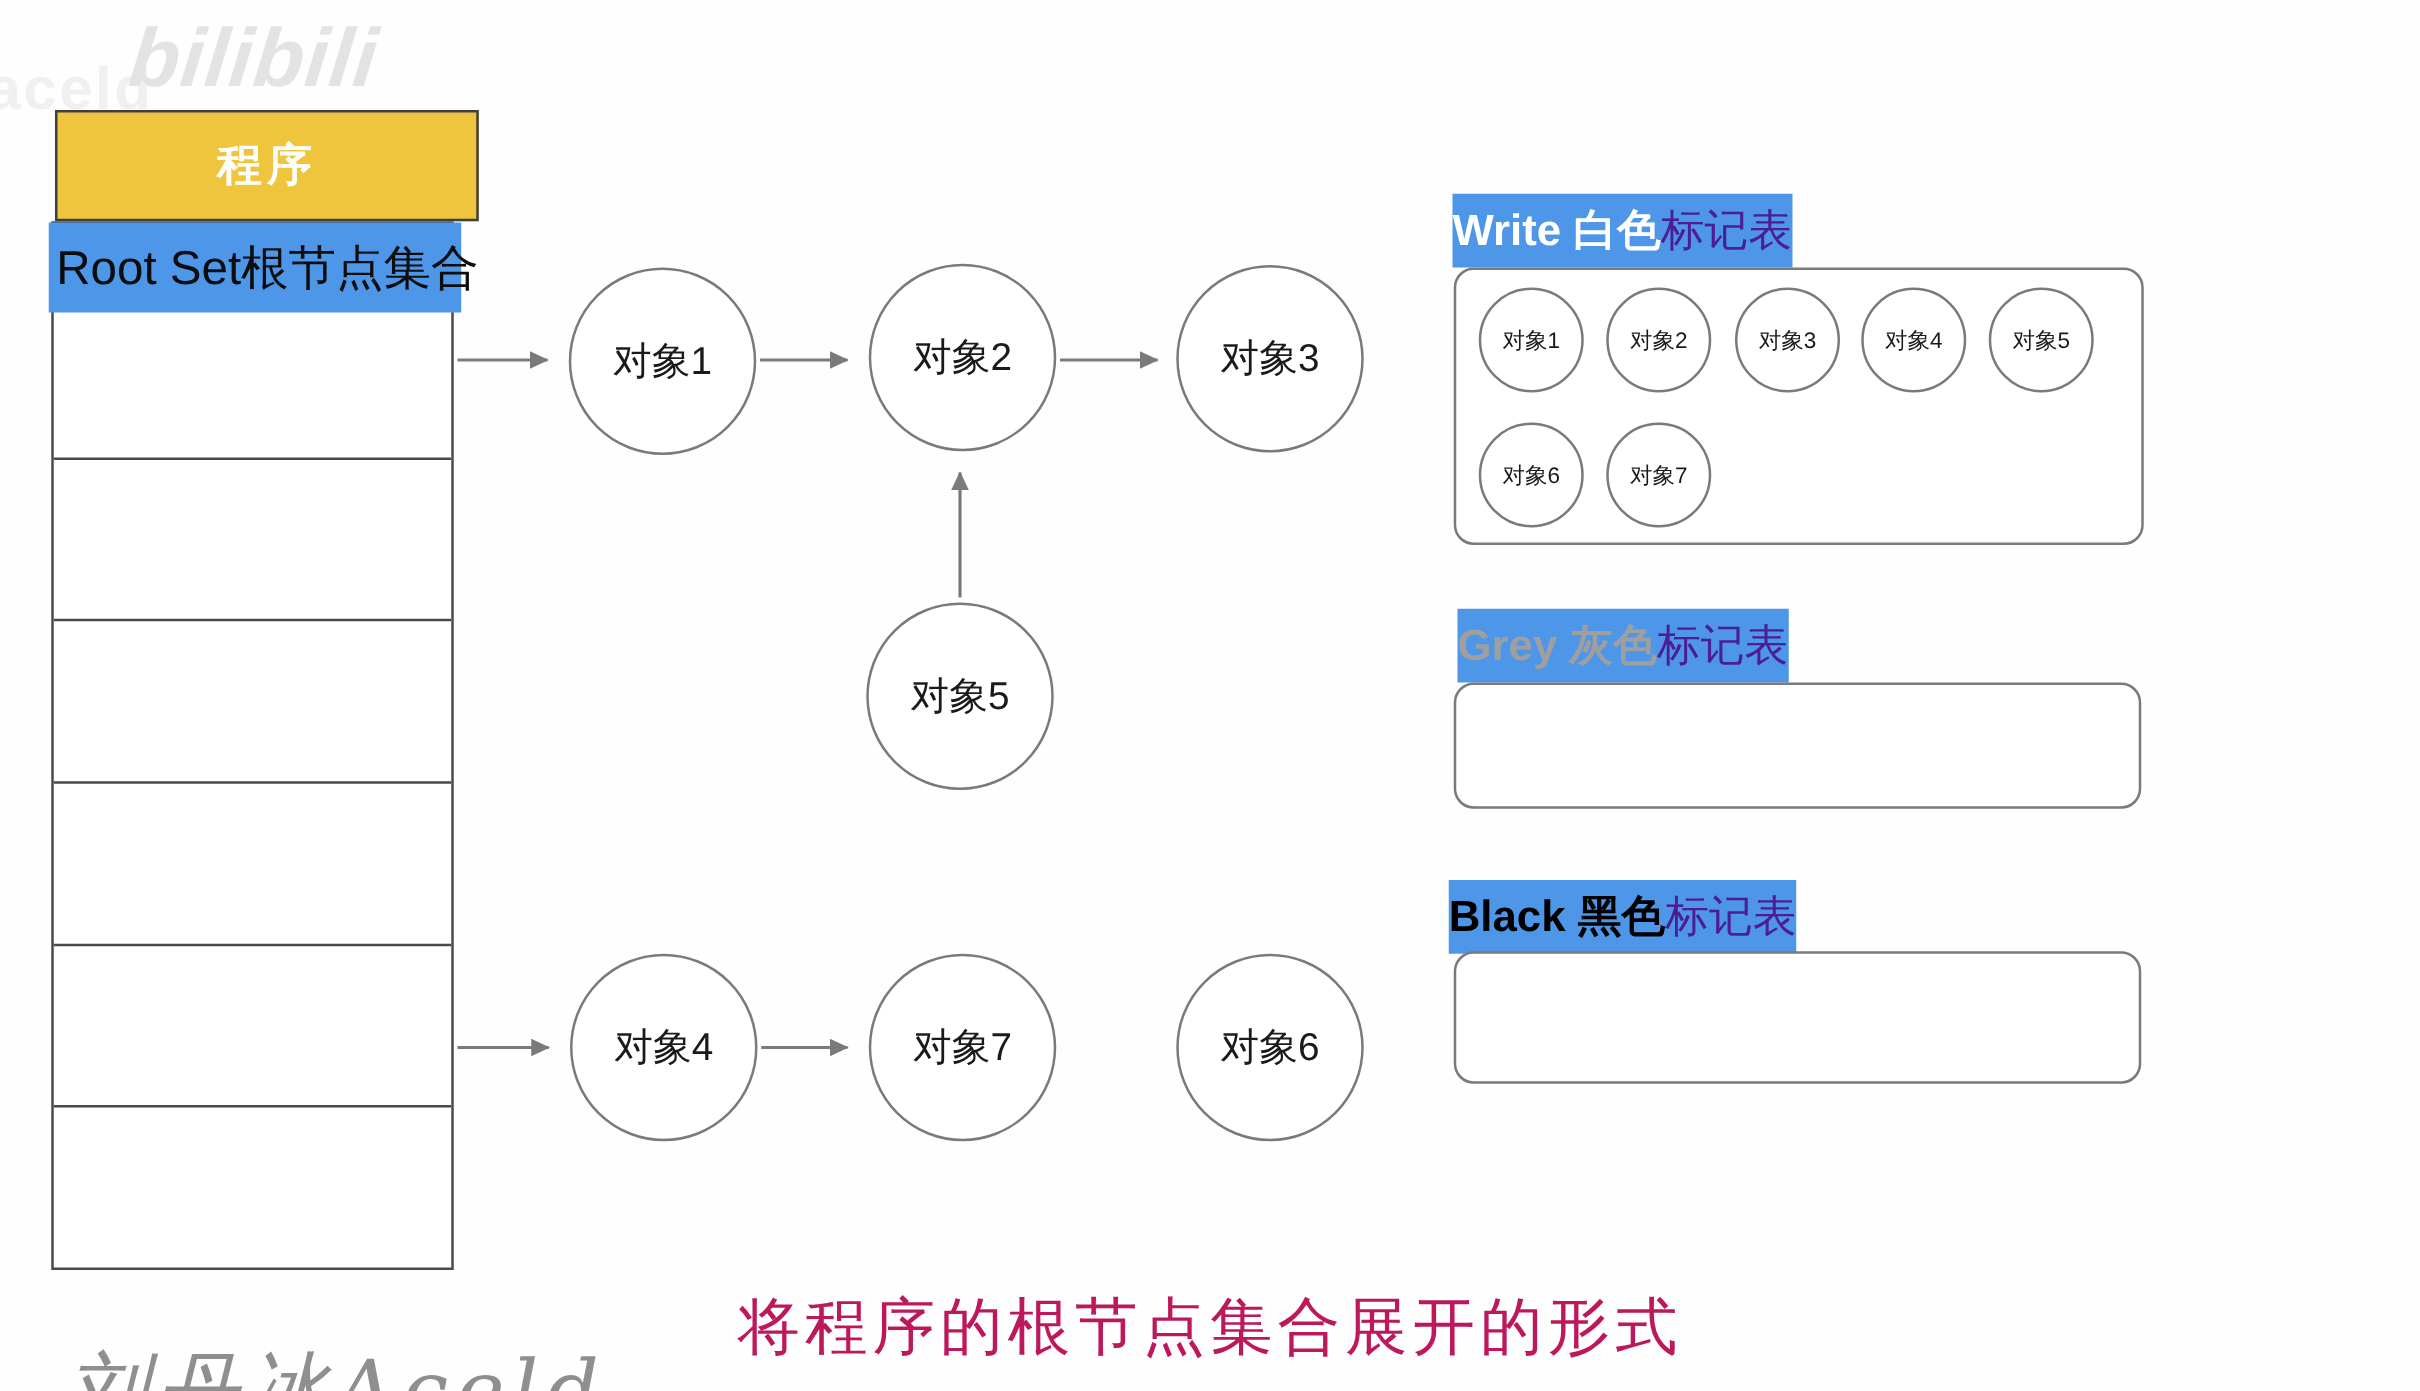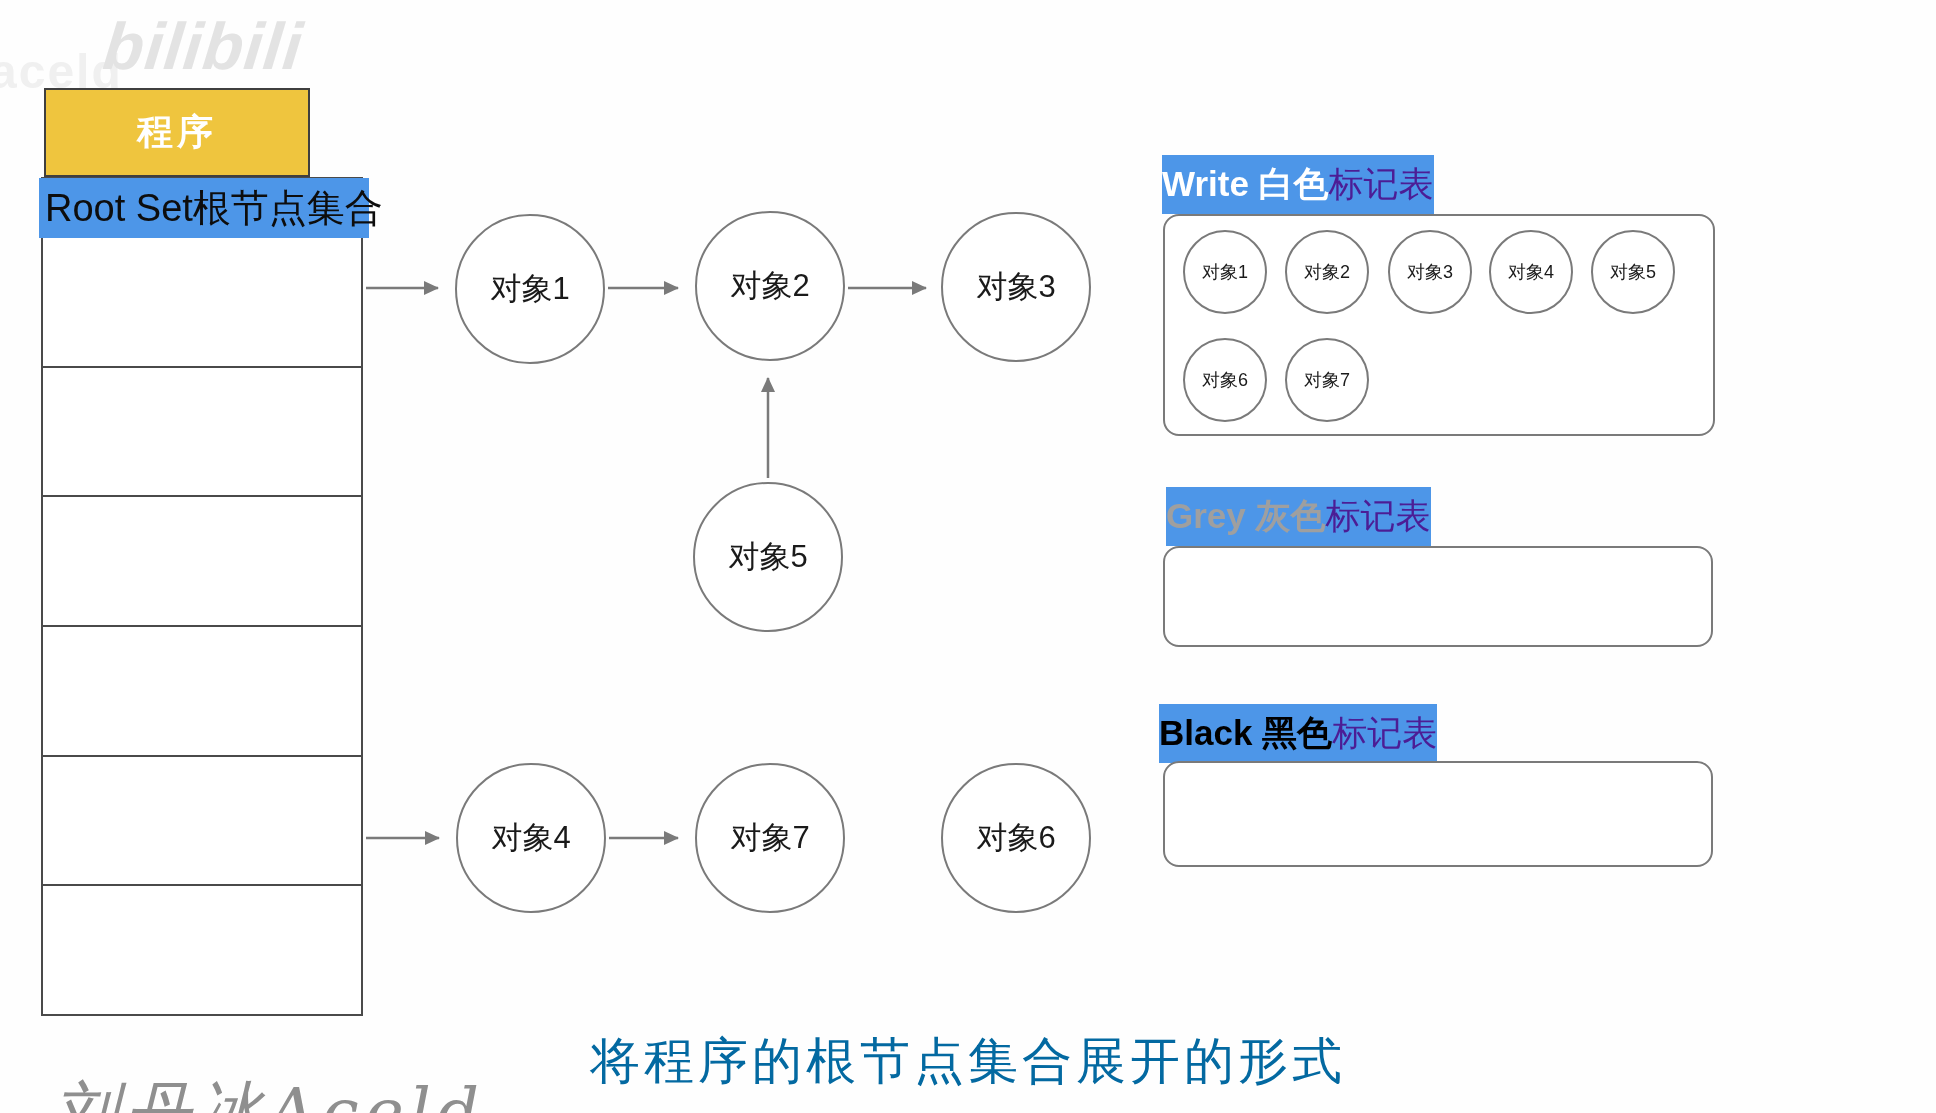--- a/index.html
+++ b/index.html
@@ -8,31 +8,31 @@
 
   
   .wm-aceld{position:absolute;left:-10px;top:44px;font-size:48px;font-weight:bold;
     color:#f0f0f0;letter-spacing:2px;}
   .wm-bili{position:absolute;left:104px;top:8px;font-size:66px;font-weight:bold;
     font-style:italic;color:#e3e3e3;transform:skewX(-6deg);letter-spacing:1px;}
   .wm-sign{position:absolute;left:52px;top:1068px;font-size:66px;font-style:italic;
     font-family:"DejaVu Serif","Liberation Serif",serif;color:#8f8f8f;letter-spacing:6px;}
 
   
-  .prog-header{position:absolute;left:44px;top:88px;width:266px;height:89px;
+  .prog-header{position:absolute;left:44px;top:88px;width:339px;height:89px;
     background:#EFC53E;border:2px solid #3f3f3f;box-sizing:border-box;
     display:flex;align-items:center;justify-content:center;
     color:#fff;font-size:36px;font-weight:bold;letter-spacing:4px;}
   .prog-table{position:absolute;left:41px;top:177px;width:322px;height:839px;
     border:2px solid #4a4a4a;box-sizing:border-box;background:#fff;
     display:flex;flex-direction:column;}
   .prog-table .spacer{height:59px;}
   .prog-table .row{flex:1;}
   .prog-table .row + .row{border-top:2px solid #4a4a4a;}
-  .root-row{position:absolute;left:39px;top:178px;width:330px;height:60px;
+  .root-row{position:absolute;left:39px;top:178px;width:330px;height:72px;
     background:#4D96E8;display:flex;align-items:center;
     color:#0d0d0d;font-size:38px;padding-left:6px;box-sizing:border-box;white-space:nowrap;}
 
   
   .node{position:absolute;width:150px;height:150px;border-radius:50%;
     border:2.5px solid #7a7a7a;background:#fff;box-sizing:border-box;
     display:flex;align-items:center;justify-content:center;
     font-size:31px;color:#1a1a1a;}
 
   
@@ -49,21 +49,21 @@
   .panel-title .cn{color:#4c1d95;font-weight:normal;font-family:Liberation Mono, monospace;}
   .panel-box{position:absolute;background:#fff;border:2.5px solid #7a7a7a;
     border-radius:16px;box-sizing:border-box;}
   .mini-node{position:absolute;width:84px;height:84px;border-radius:50%;
     border:2px solid #7a7a7a;background:#fff;box-sizing:border-box;
     display:flex;align-items:center;justify-content:center;
     font-size:18px;color:#1a1a1a;}
 
   
   .caption{position:absolute;left:0;top:1028px;width:1936px;text-align:center;
-    font-size:50px;color:#0369a1;letter-spacing:4px;}
+    font-size:50px;color:#be185d;letter-spacing:4px;}
 </style>
 </head>
 <body>
 
 <div id="stage">
 
   <div class="wm-aceld">aceld</div>
   <div class="wm-bili">bilibili</div>
 
   <div class="prog-header">程序</div>

